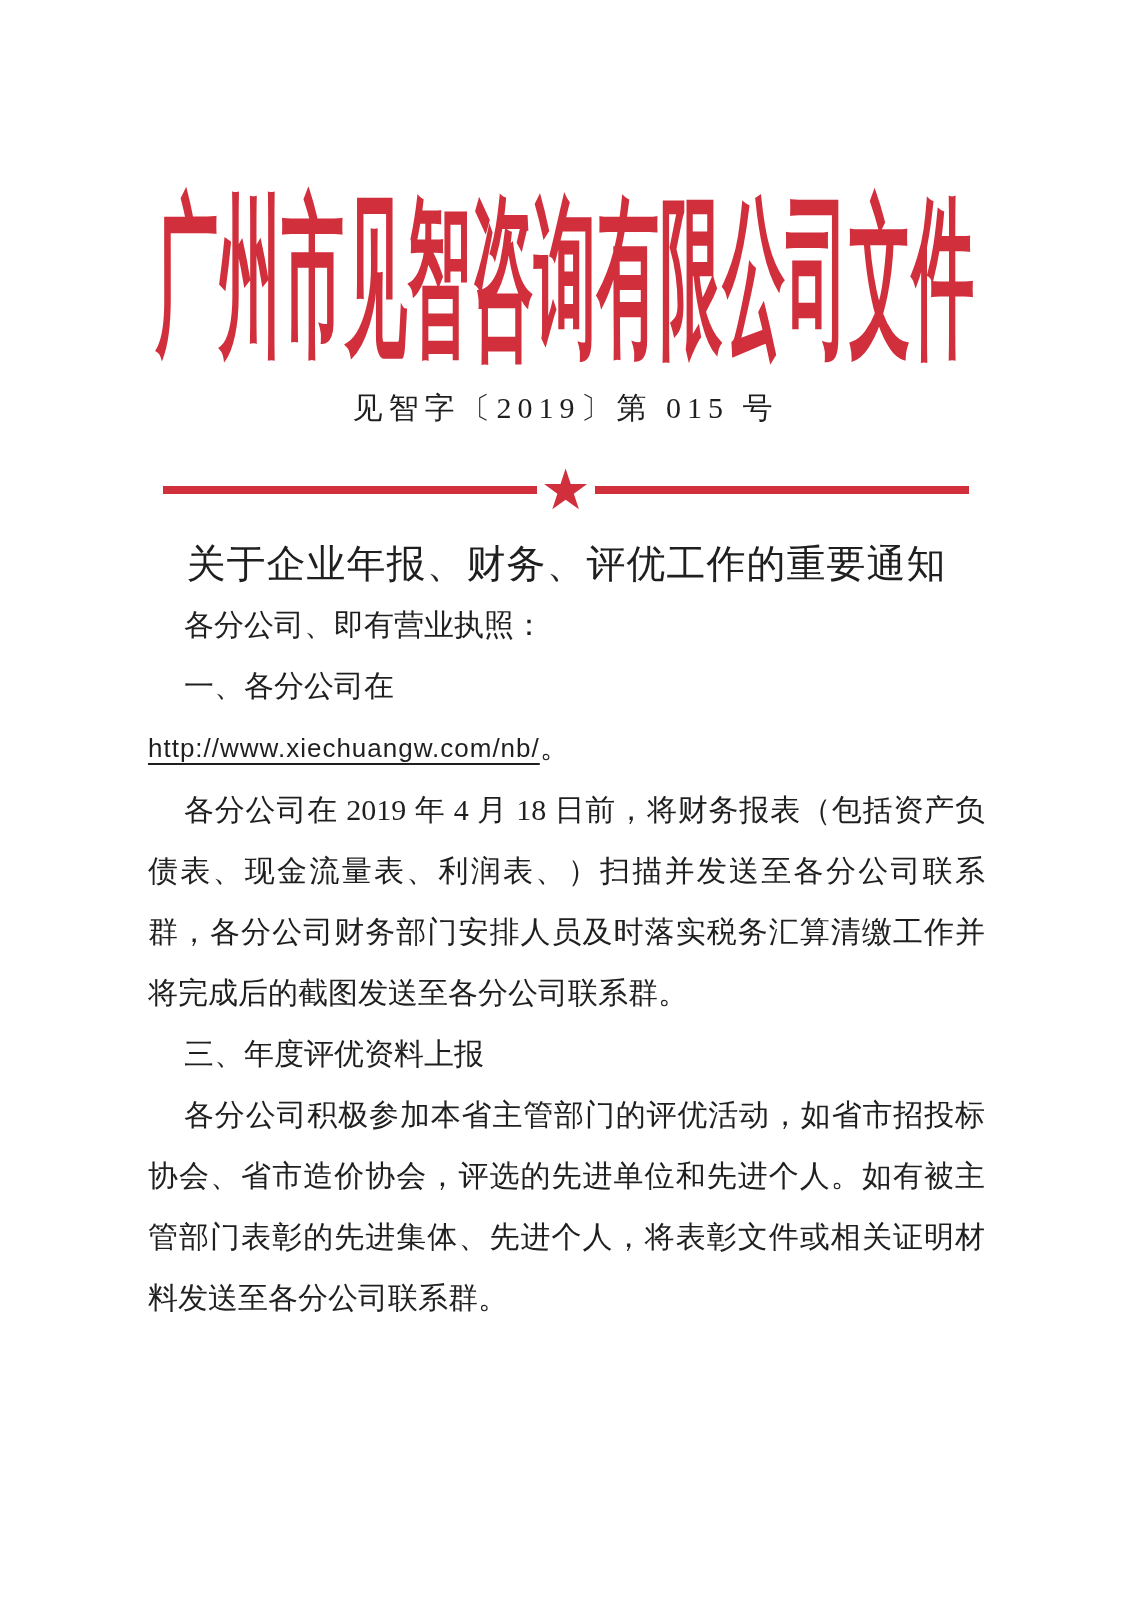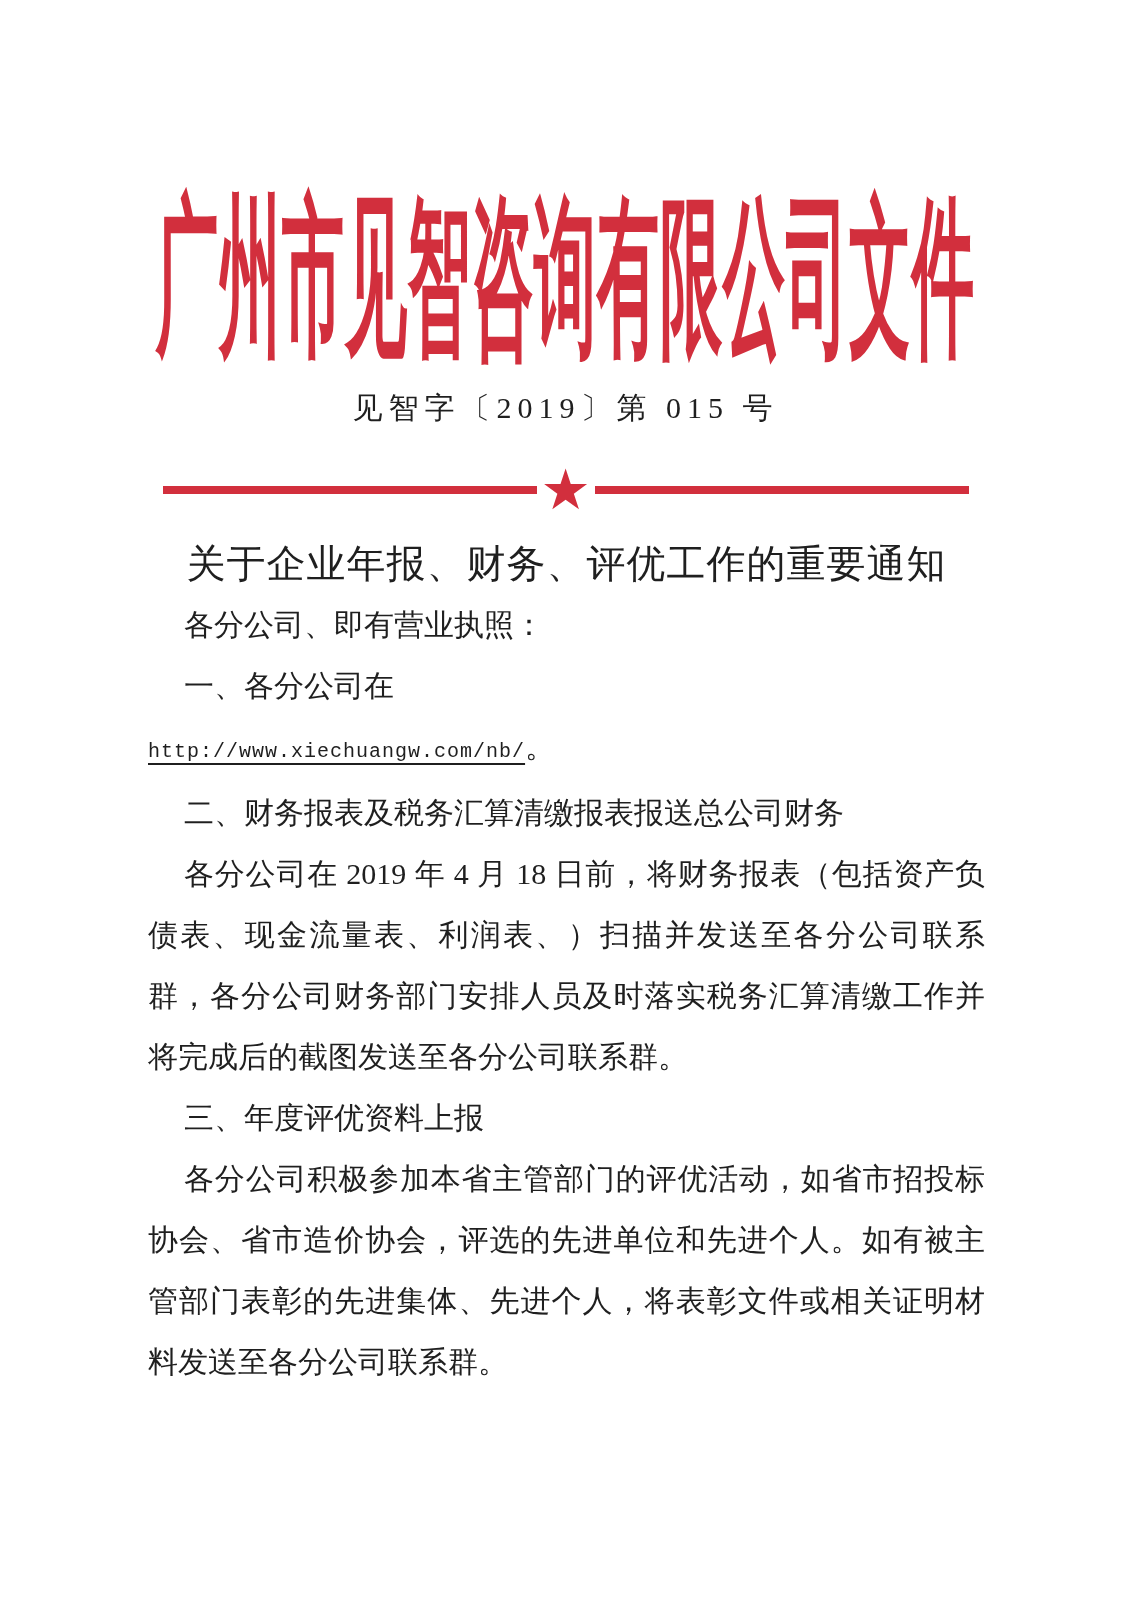--- a/index.html
+++ b/index.html
@@ -89,22 +89,22 @@
     margin: 0;
     text-indent: 36px;
     text-align: justify;
     text-justify: inter-ideograph;
   }
   .url-line {
     margin: 0;
     text-indent: 0;
   }
   .doc-link {
-    font-family: Liberation Mono, monospace;
-    font-size: 20px;
+    font-family: Liberation Sans, sans-serif;
+    font-size: 26px;
     letter-spacing: 1px;
     color: inherit;
     text-decoration: underline;
     text-decoration-thickness: 2px;
     text-underline-offset: 6px;
     cursor: pointer;
   }
   .link-suffix {
     font-size: 30px;
   }
@@ -131,21 +131,20 @@
 
     <div class="body-text">
 
       <p class="line">各分公司、即有营业执照：</p>
 
       <p class="line">一、各分公司在</p>
 
 
       <p class="url-line"><a class="doc-link">http://www.xiechuangw.com/nb/</a><span class="link-suffix">。</span></p>
 
-      <p class="line">二、财务报表及税务汇算清缴报表报送总公司财务</p>
 
       <p class="para">各分公司在 2019 年 4 月 18 日前，将财务报表（包括资产负债表、现金流量表、利润表、）扫描并发送至各分公司联系群，各分公司财务部门安排人员及时落实税务汇算清缴工作并将完成后的截图发送至各分公司联系群。</p>
 
       <p class="line">三、年度评优资料上报</p>
 
       <p class="para">各分公司积极参加本省主管部门的评优活动，如省市招投标协会、省市造价协会，评选的先进单位和先进个人。如有被主管部门表彰的先进集体、先进个人，将表彰文件或相关证明材料发送至各分公司联系群。</p>
 
     </div>
   </div>
 

